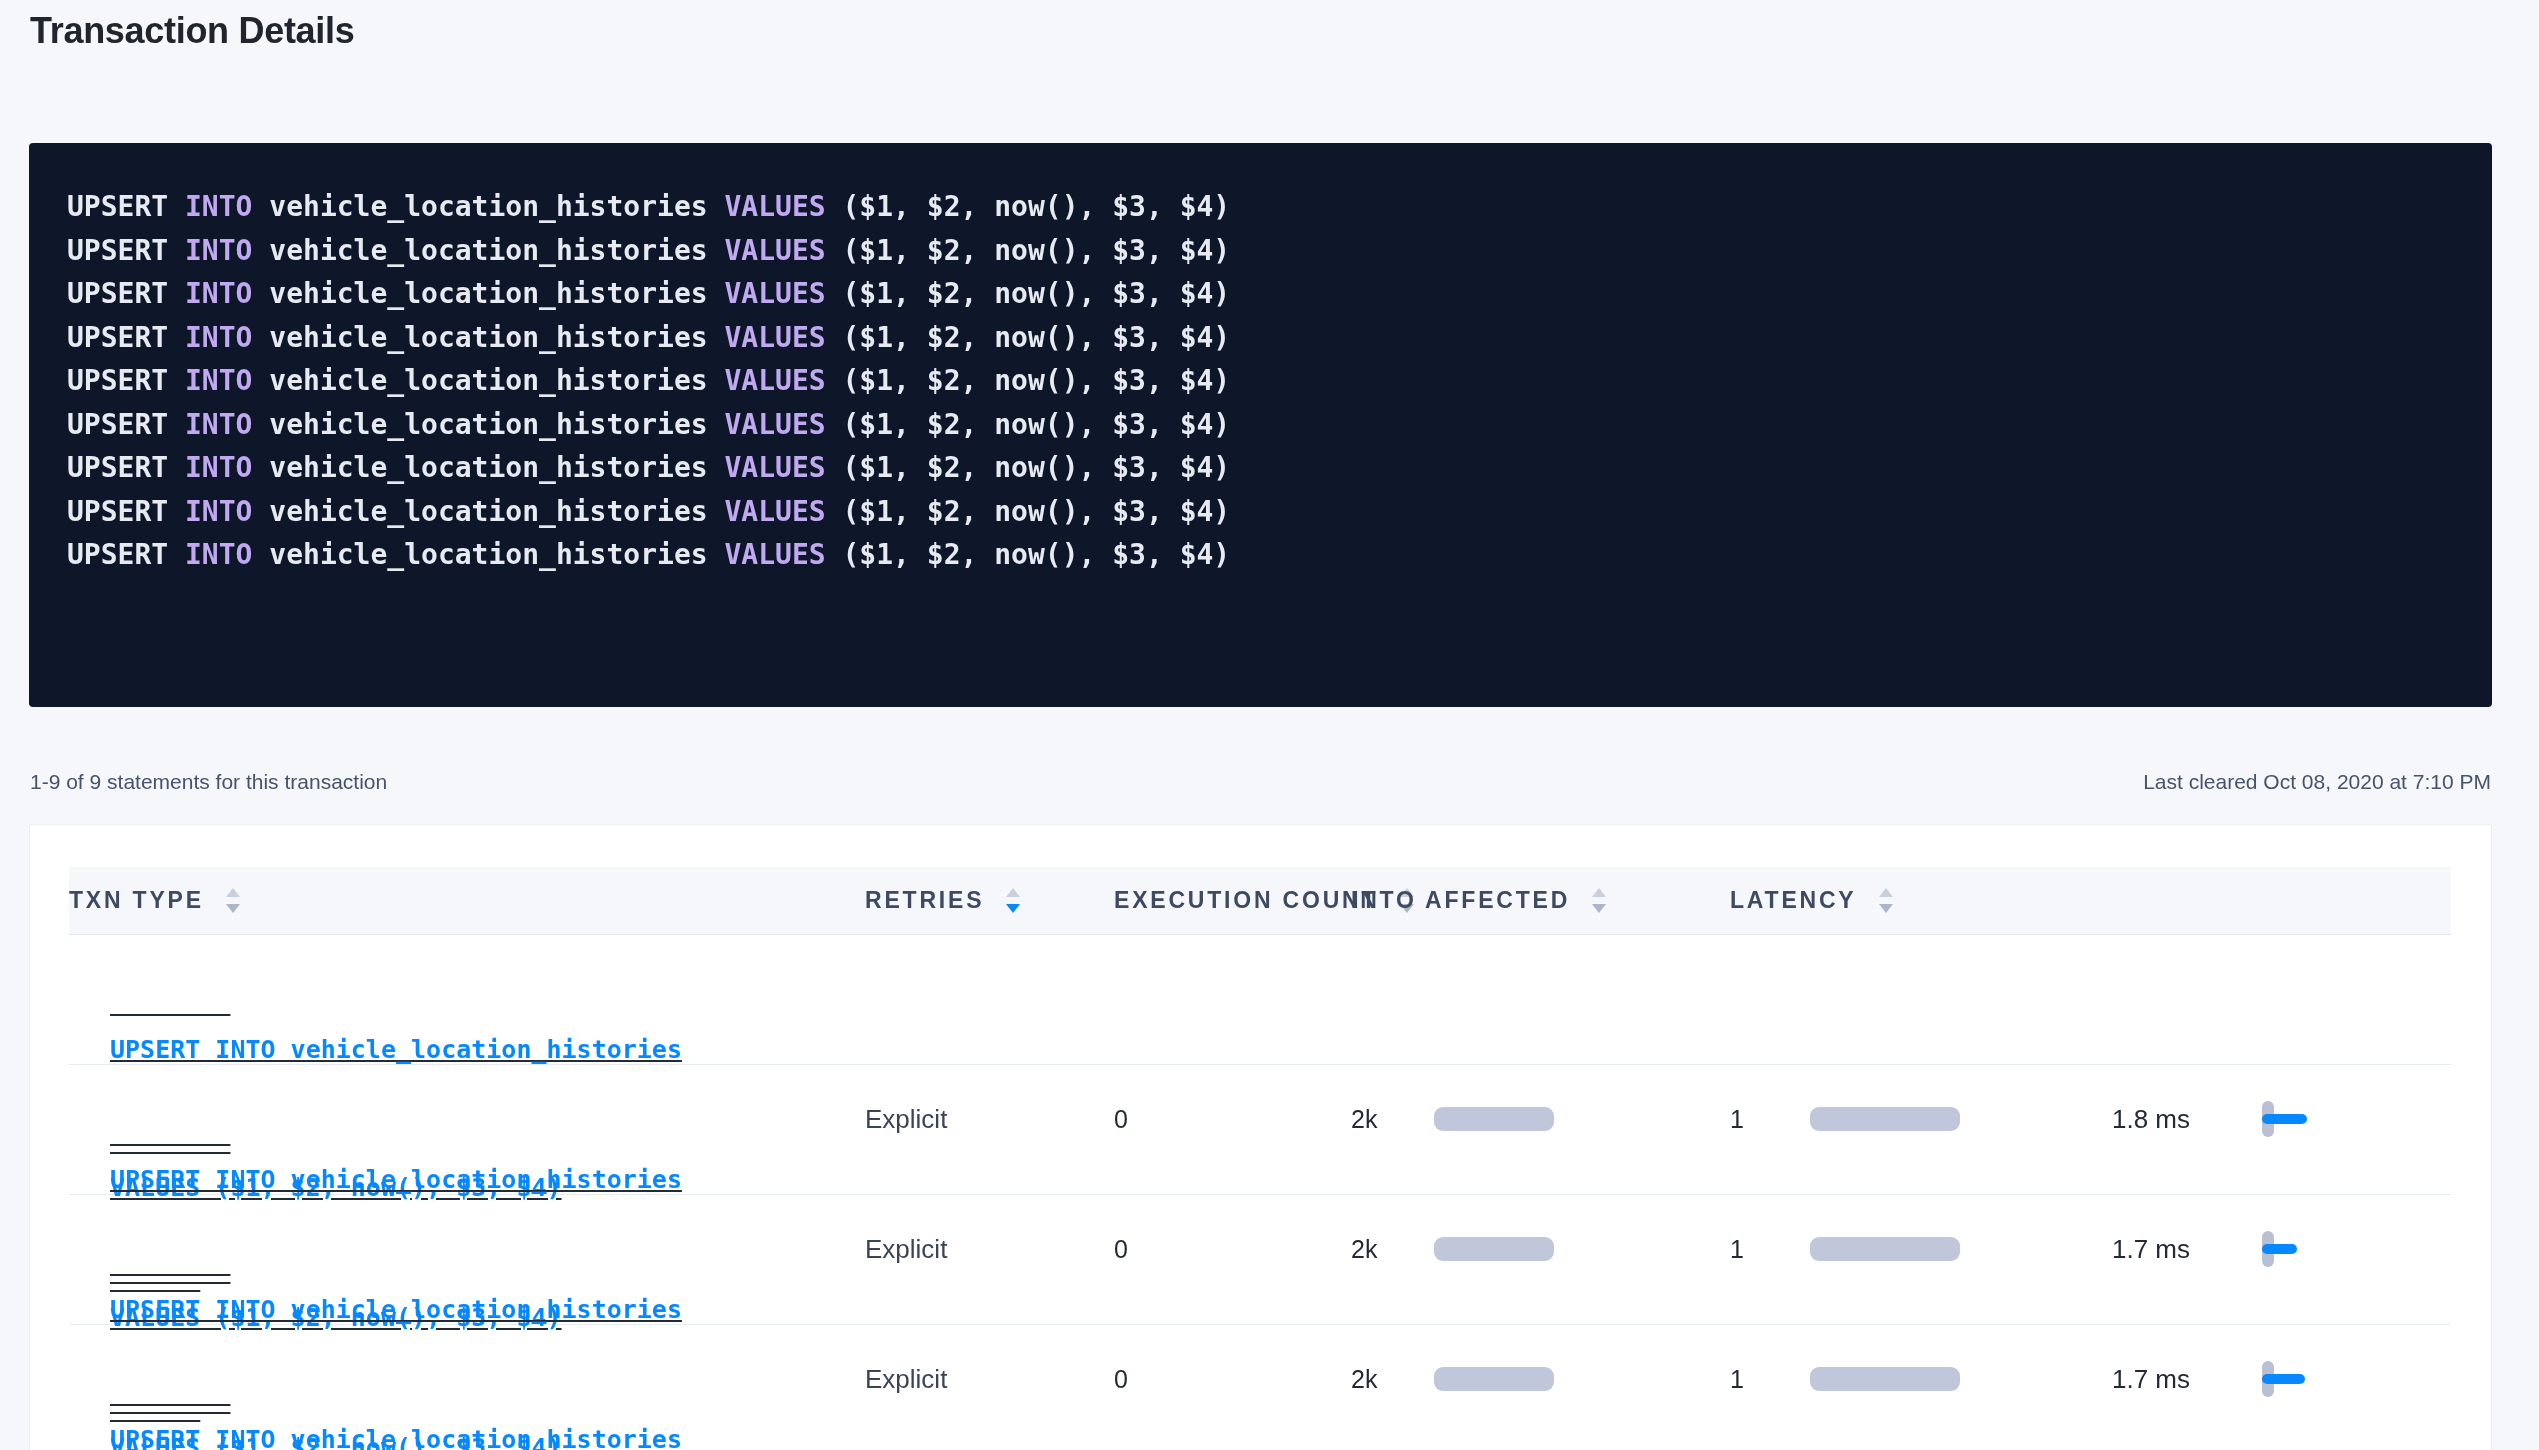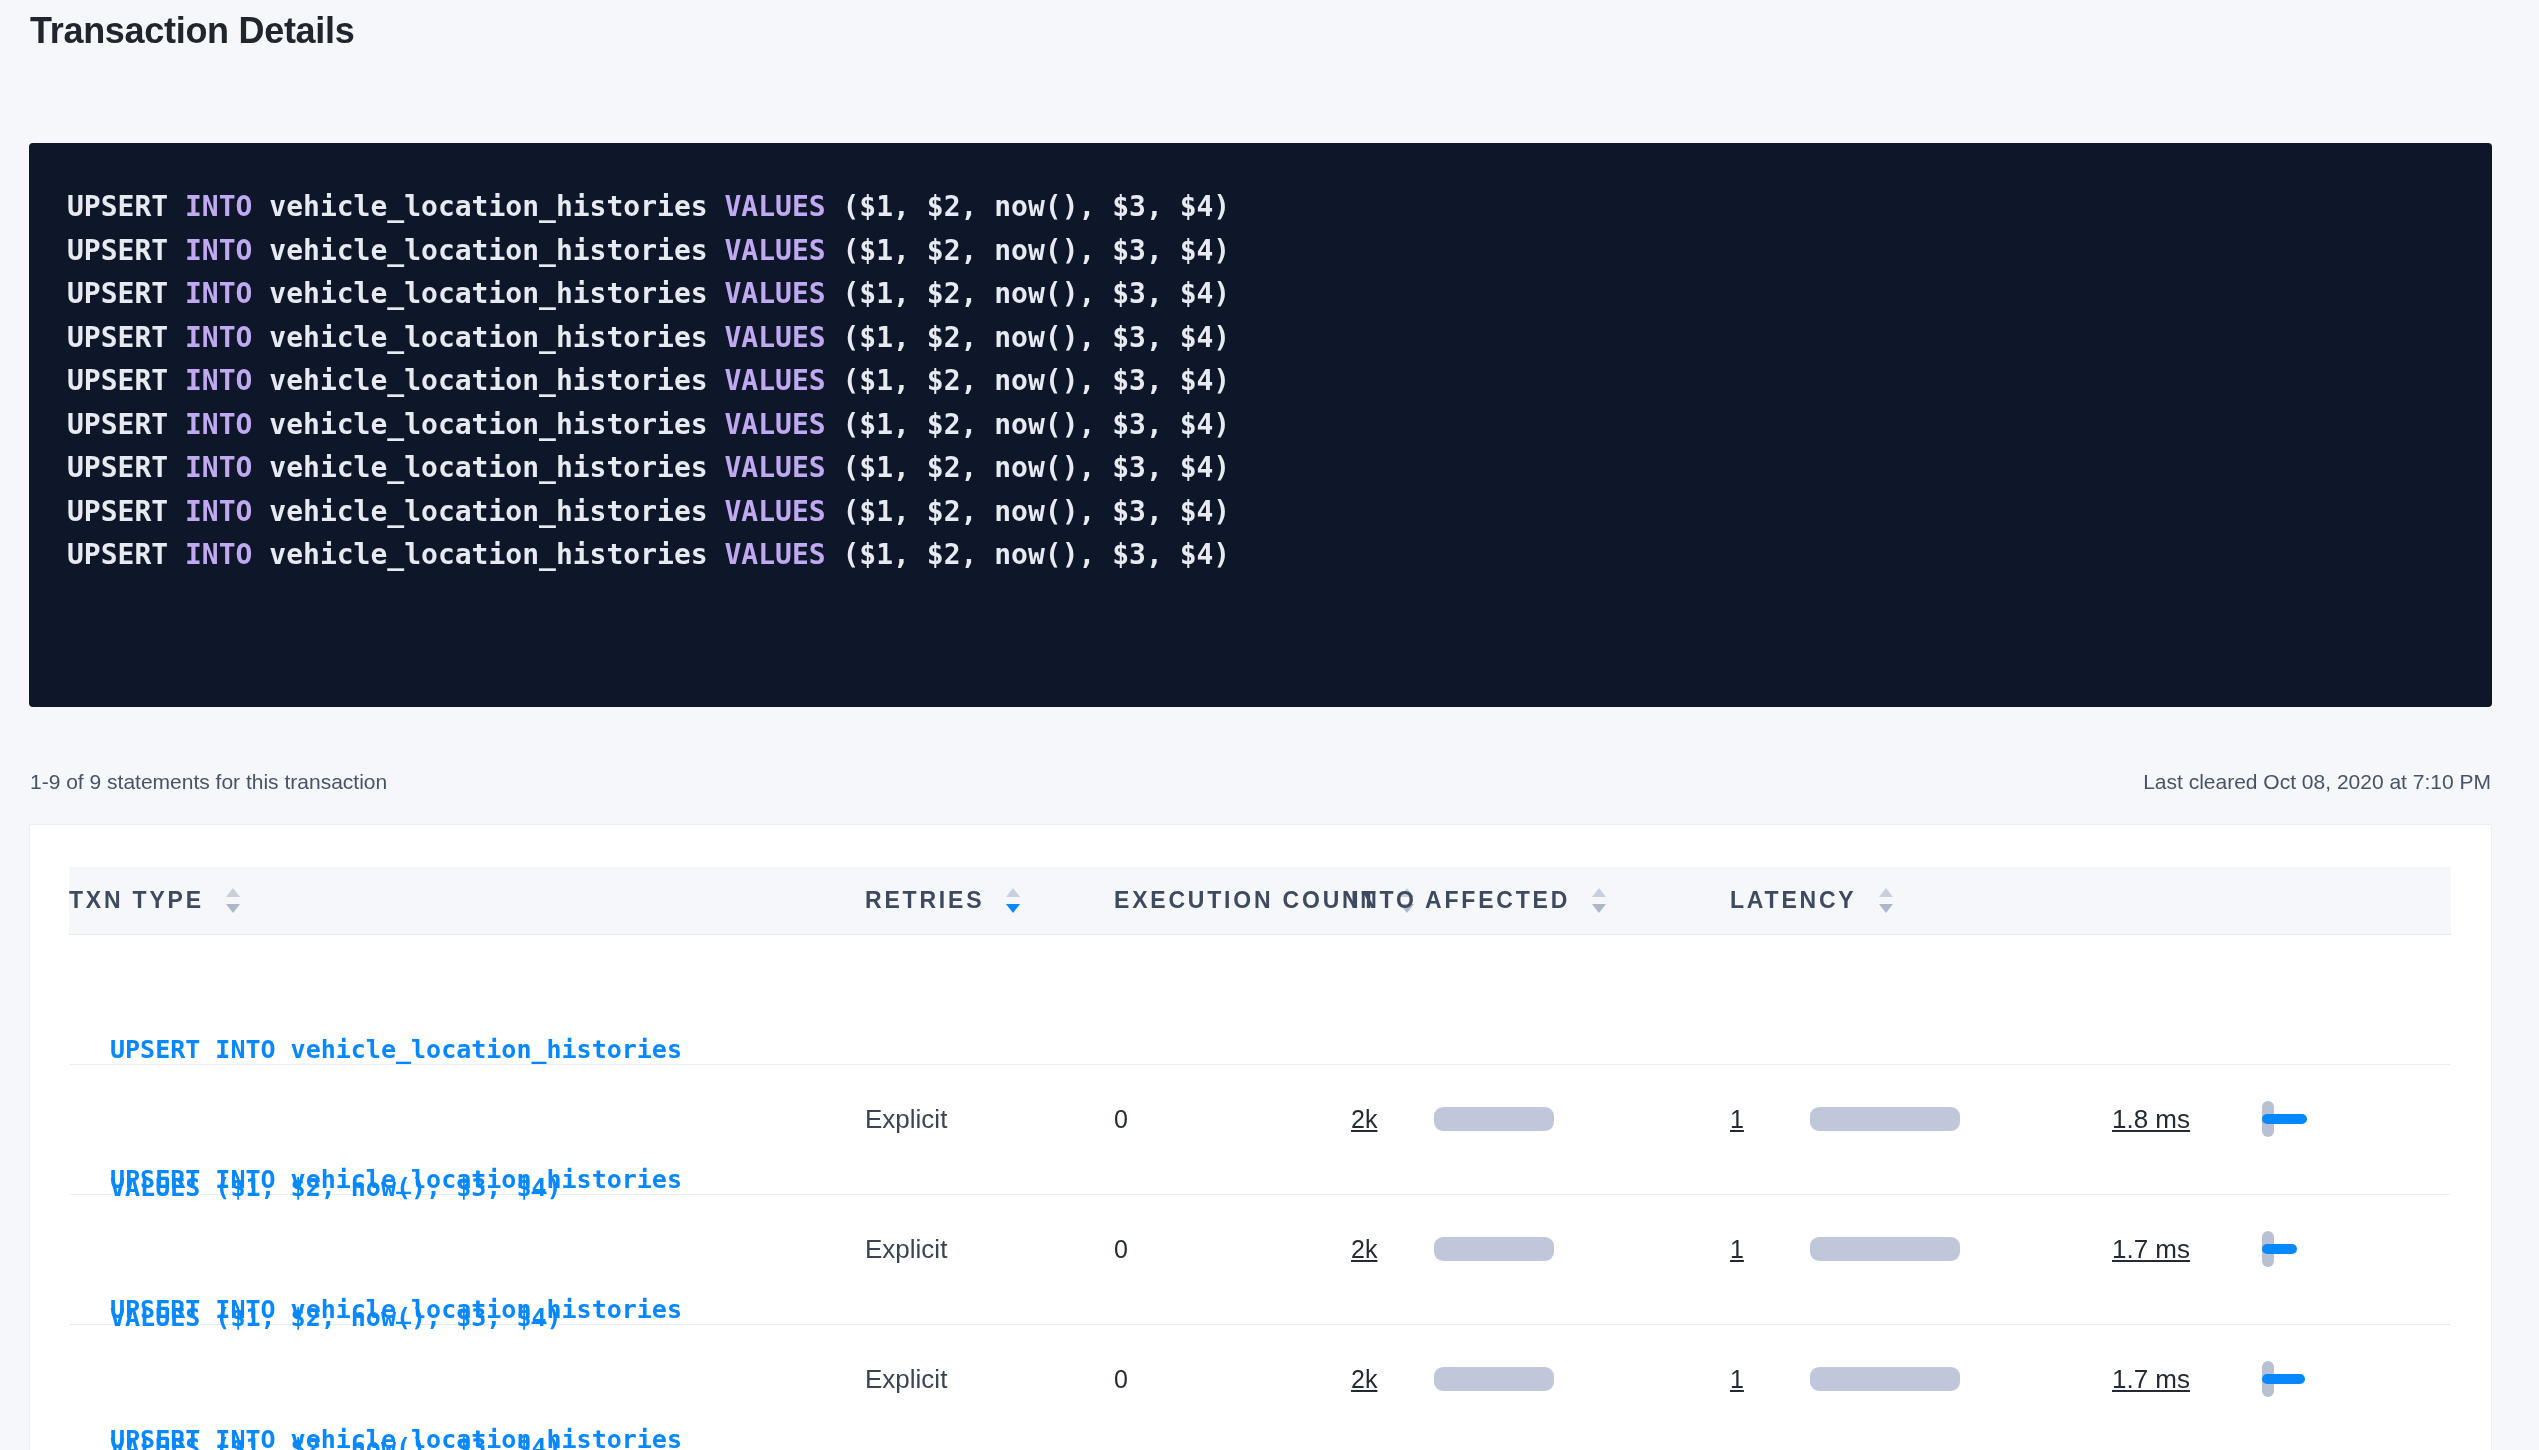--- a/index.html
+++ b/index.html
@@ -74,30 +74,30 @@
   }
   .hcell.first{padding-left:41px;}
   .sorter{display:inline-flex;flex-direction:column;gap:7px;margin-left:22px;}
   .tri{width:0;height:0;border-left:7px solid transparent;border-right:7px solid transparent;}
   .tri.up{border-bottom:9px solid #c9cfdc;}
   .tri.down{border-top:9px solid #aeb7c7;}
   .tri.down.active{border-top-color:var(--accent-blue);}
 
   .trow{height:130px;align-items:center;border-bottom:1px solid var(--divider);}
   .cell{font-size:26px;color:var(--body-text);}
-  .stmt-cell{padding-left:41px;}
+  .stmt-cell{padding-left:41px;text-decoration:underline;}
   .stmt-link{
     display:block;text-decoration:none;cursor:pointer;
     font-family:"DejaVu Sans Mono",monospace;
     font-size:25px;font-weight:600;line-height:46px;
     color:var(--accent-blue);white-space:pre;
   }
   .txn-value{color:#394455;}
   .num{font-size:25px;}
-  .bar-cell{display:flex;align-items:center;text-decoration:underline;}
+  .bar-cell{display:flex;align-items:center;}
   .val{display:inline-block;flex:0 0 auto;}
   .w83{width:83px;} .w80{width:80px;} .w150{width:150px;}
   .hbar{display:inline-block;height:24px;border-radius:9px;background:var(--bar-gray);}
   .lat-viz{position:relative;display:inline-block;width:70px;height:38px;}
   .lat-cap{position:absolute;left:0;top:1px;width:12px;height:36px;border-radius:6px;background:var(--capsule-gray);}
   .lat-bar{position:absolute;left:0;top:14px;height:10px;border-radius:5px;background:var(--accent-blue);}
 </style>
 </head>
 <body>
 

